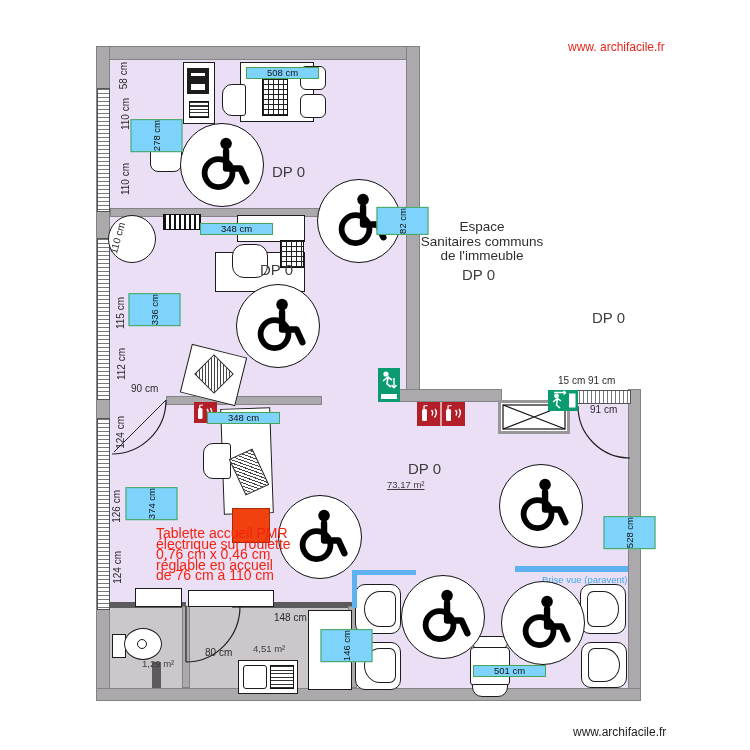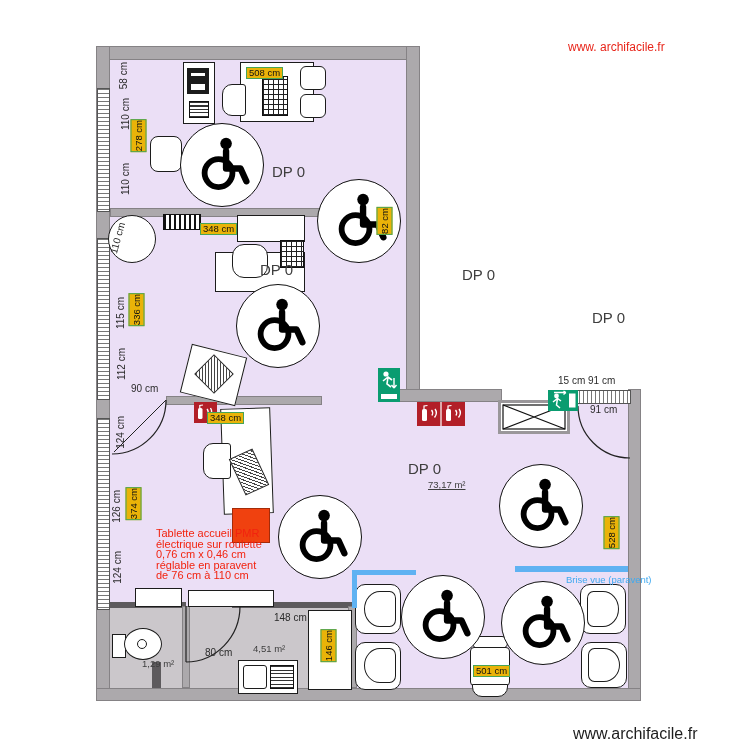--- a/index.html
+++ b/index.html
@@ -12,39 +12,39 @@
   .wall-dark{position:absolute;background:#5d5a5d;}
   .window{position:absolute;background:#fff;border:1px solid #555;
           background-image:repeating-linear-gradient(180deg,#777 0 1px,transparent 1px 4px);}
   .windowh{position:absolute;background:#fff;border:1px solid #555;
           background-image:repeating-linear-gradient(90deg,#777 0 1px,transparent 1px 4px);}
   .furn{position:absolute;background:#fff;border:1px solid #1c1c1c;}
   .chair{border-radius:6px;}
   .dim{position:absolute;color:#2b2b2b;font-size:10px;white-space:nowrap;line-height:1;}
   .dimv{position:absolute;color:#2b2b2b;font-size:10px;white-space:nowrap;line-height:1;
         writing-mode:vertical-rl;transform:rotate(180deg);}
-  .gdim{background:#eab308;border:1px solid #47a457;padding:0 2px;font-size:9.5px;color:#111;}
+  .gdim{background:#7dd3fc;border:1px solid #47a457;padding:0 20px;font-size:9.5px;color:#111;}
   .dp{position:absolute;color:#3e3e3e;font-size:15px;white-space:nowrap;}
   .area{position:absolute;color:#3e3e3e;font-size:9.5px;white-space:nowrap;}
   .wc-circle{position:absolute;background:#fff;border:1.5px solid #111;border-radius:50%;
              display:flex;align-items:center;justify-content:center;}
   .grid{background-color:#fff;border:1px solid #111;
         background-image:repeating-linear-gradient(0deg,#222 0 1px,transparent 1px 5px),
                          repeating-linear-gradient(90deg,#222 0 1px,transparent 1px 5px);}
   .barcode{position:absolute;border:1px solid #111;
            background:repeating-linear-gradient(90deg,#111 0 2px,#fff 2px 5px);}
   .hatch{background-color:#fff;border:1px solid #222;
          background-image:repeating-linear-gradient(45deg,#444 0 1px,transparent 1px 3px);}
   .stripesh{background-color:#fff;border:1px solid #111;
          background-image:repeating-linear-gradient(180deg,#333 0 1px,transparent 1px 3.5px);}
-  .redtext{position:absolute;color:#f2230f;font-size:11px;line-height:10.5px;white-space:nowrap;}
+  .redtext{position:absolute;color:#f2230f;font-size:14px;line-height:10.5px;white-space:nowrap;}
   .blueline{position:absolute;background:#5fb2f2;}
   .bluetext{position:absolute;color:#3fa9f0;font-size:9.5px;white-space:nowrap;}
   .wm-top{position:absolute;color:#e8251a;font-size:12px;white-space:nowrap;}
-  .wm-bottom{position:absolute;color:#1d1d1d;font-size:16px;white-space:nowrap;}
+  .wm-bottom{position:absolute;color:#1d1d1d;font-size:12px;white-space:nowrap;}
   svg{display:block;}
 </style>
 </head>
 <body>
 
 <div id="canvas">
 
   <div class="room-purple" style="left:110px;top:60px;width:296px;height:342px;"></div>
   <div class="room-purple" style="left:110px;top:402px;width:518px;height:286px;"></div>
   <div class="room-gray" style="left:110px;top:606px;width:242px;height:82px;"></div>
@@ -171,21 +171,21 @@
   </div>
   <div class="furn" style="left:238px;top:660px;width:58px;height:32px;">
     <div class="abs" style="left:4px;top:4px;width:22px;height:22px;border:1px solid #1c1c1c;border-radius:3px;"></div>
     <div class="abs stripesh" style="left:31px;top:4px;width:22px;height:22px;"></div>
   </div>
   <div class="furn" style="left:308px;top:610px;width:42px;height:78px;"></div>
 
   <div class="blueline" style="left:352px;top:570px;width:64px;height:5px;"></div>
   <div class="blueline" style="left:352px;top:570px;width:5px;height:38px;"></div>
   <div class="blueline" style="left:515px;top:566px;width:113px;height:6px;"></div>
-  <div class="bluetext" style="left:542px;top:574px;margin-left:24px;">Brise vue (paravent)</div>
+  <div class="bluetext" style="left:542px;top:574px;">Brise vue (paravent)</div>
 
   <div class="wc-circle" style="left:180px;top:123px;width:82px;height:82px;">
     <svg width="58" height="58" viewBox="0 0 100 100">
         <circle cx="57" cy="13" r="10"></circle>
         <path d="M57 26 L57 56 L82 56 L92 78" stroke="#000" stroke-width="11" fill="none" stroke-linecap="round" stroke-linejoin="round"></path>
         <circle cx="44" cy="64" r="24" stroke="#000" stroke-width="10" fill="none"></circle>
       </svg>
   </div>
   <div class="wc-circle" style="left:317px;top:179px;width:82px;height:82px;">
     <svg width="58" height="58" viewBox="0 0 100 100">
@@ -255,31 +255,36 @@
   <div class="dimv gdim" style="left:604px;top:516px;">528 cm</div>
   <div class="dim gdim" style="left:473px;top:665px;">501 cm</div>
 
   <div class="dim" style="left:205px;top:648px;">80 cm</div>
   <div class="dim" style="left:274px;top:613px;">148 cm</div>
   <div class="dimv gdim" style="left:321px;top:629px;">146 cm</div>
 
   <div class="dp" style="left:272px;top:163px;">DP 0</div>
   <div class="dp" style="left:260px;top:261px;">DP 0</div>
   <div class="dp" style="left:408px;top:460px;">DP 0</div>
-  <div class="area" style="left:428px;top:479px;text-decoration:underline;">73,17 m²</div>
+  <div class="area" style="left:387px;top:479px;text-decoration:underline;">73,17 m²</div>
   <div class="area" style="left:142px;top:658px;text-align:center;">1,29 m²</div>
   <div class="area" style="left:253px;top:643px;text-align:center;">4,51 m²</div>
 
+  <div class="abs" style="left:408px;top:220px;width:148px;text-align:center;color:#2e2e2e;font-size:13.5px;line-height:14.5px;">
+    <div>Espace</div>
+    <div>Sanitaires communs</div>
+    <div>de l'immeuble</div>
+  </div>
   <div class="dp" style="left:462px;top:266px;">DP 0</div>
   <div class="dp" style="left:592px;top:309px;">DP 0</div>
 
   <div class="redtext" style="left:156px;top:528px;">
     <div>Tablette accueil PMR</div>
     <div>électrique sur roulette</div>
     <div>0,76 cm x 0,46 cm</div>
-    <div>réglable en paravent</div>
+    <div>réglable en accueil</div>
     <div>de 76 cm à 110 cm</div>
   </div>
 
   <div class="wm-top" style="left:568px;top:40px;">www. archifacile.fr</div>
   <div class="wm-bottom" style="left:573px;top:725px;">www.archifacile.fr</div>
 
 </div>
 
 </body></html>

